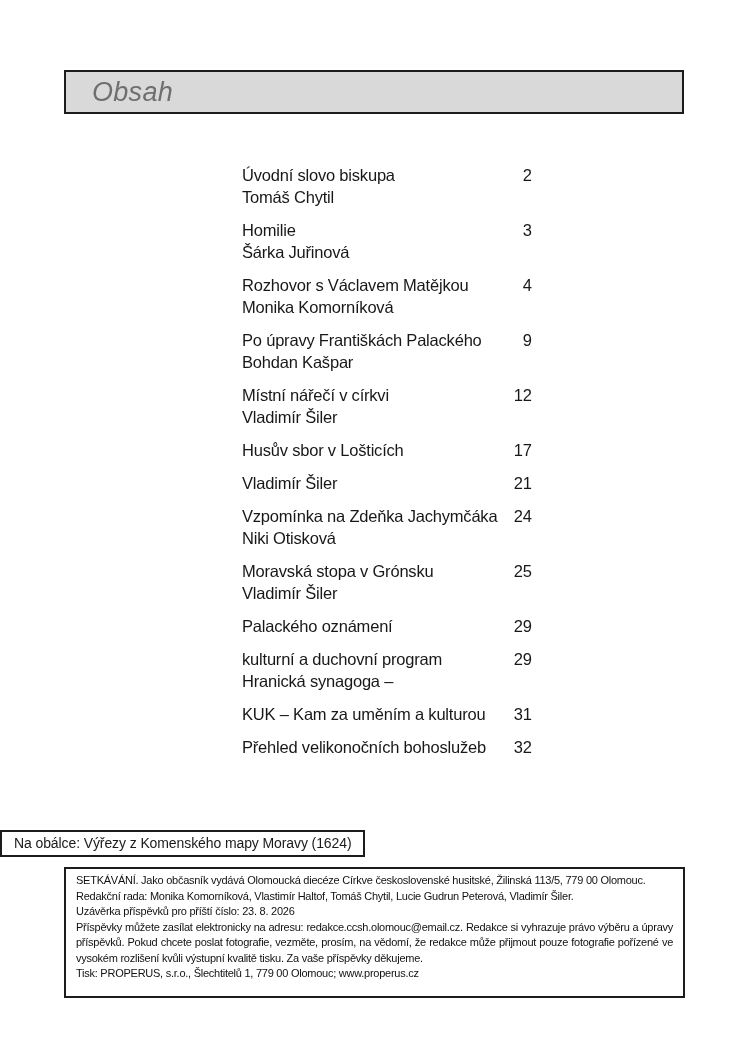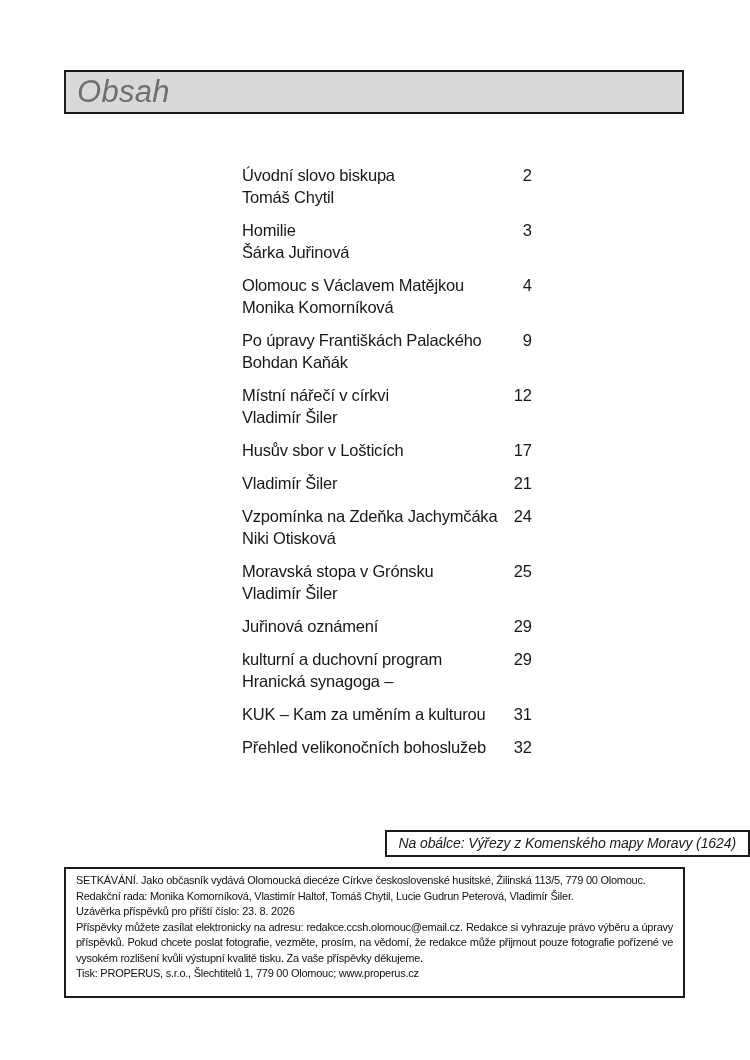--- a/index.html
+++ b/index.html
@@ -22,23 +22,24 @@
     height: 44px;
     box-sizing: border-box;
     background: #d9d9d9;
     border: 2px solid #1c1c1c;
     display: flex;
     align-items: center;
     padding-left: 11px;
   }
   .header-title {
     font-style: italic;
-    font-size: 31px;
+    font-size: 27px;
     color: #6f6f6f;
     letter-spacing: 0.3px;
+    margin-left: 15px;
   }
 
   
   .toc {
     position: absolute;
     left: 242px;
     top: 164px;
     width: 290px;
   }
   .toc-entry { display: flex; margin-bottom: 11px; }
@@ -65,22 +66,21 @@
     color: #181818;
   }
 
   
   .caption-row {
     position: absolute;
     left: 0;
     top: 830px;
     width: 750px;
     display: flex;
-    justify-content: flex-end;
-    font-style: italic;
+    justify-content: flex-start;
   }
   .caption-box {
     border: 2px solid #1c1c1c;
     padding: 3px 12px 4px 12px;
     font-size: 14px;
     letter-spacing: -0.1px;
     background: #ffffff;
   }
 
   
@@ -125,30 +125,30 @@
     <div class="toc-entry">
       <div class="toc-text">
         <div class="toc-title">Homilie</div>
         <div class="toc-author">Šárka Juřinová</div>
       </div>
       <div class="toc-page">3</div>
     </div>
 
     <div class="toc-entry">
       <div class="toc-text">
-        <div class="toc-title">Olomouc s Václavem Matějkou</div>
+        <div class="toc-title">Rozhovor s Václavem Matějkou</div>
         <div class="toc-author">Monika Komorníková</div>
       </div>
       <div class="toc-page">4</div>
     </div>
 
     <div class="toc-entry">
       <div class="toc-text">
         <div class="toc-title">Po úpravy Františkách Palackého</div>
-        <div class="toc-author">Bohdan Kaňák</div>
+        <div class="toc-author">Bohdan Kašpar</div>
       </div>
       <div class="toc-page">9</div>
     </div>
 
     <div class="toc-entry">
       <div class="toc-text">
         <div class="toc-title">Místní nářečí v církvi</div>
         <div class="toc-author">Vladimír Šiler</div>
       </div>
       <div class="toc-page">12</div>
@@ -179,21 +179,21 @@
     <div class="toc-entry">
       <div class="toc-text">
         <div class="toc-title">Moravská stopa v Grónsku</div>
         <div class="toc-author">Vladimír Šiler</div>
       </div>
       <div class="toc-page">25</div>
     </div>
 
     <div class="toc-entry">
       <div class="toc-text">
-        <div class="toc-title">Juřinová oznámení</div>
+        <div class="toc-title">Palackého oznámení</div>
       </div>
       <div class="toc-page">29</div>
     </div>
 
     <div class="toc-entry">
       <div class="toc-text">
         <div class="toc-title">kulturní a duchovní program</div>
         <div class="toc-title">Hranická synagoga –</div>
       </div>
       <div class="toc-page">29</div>

